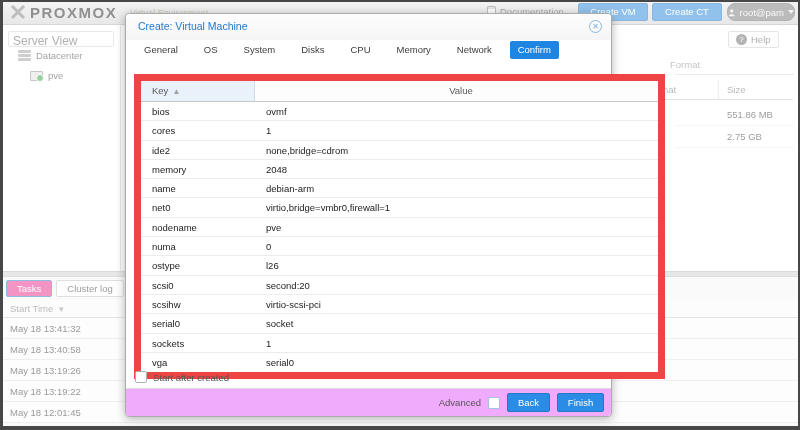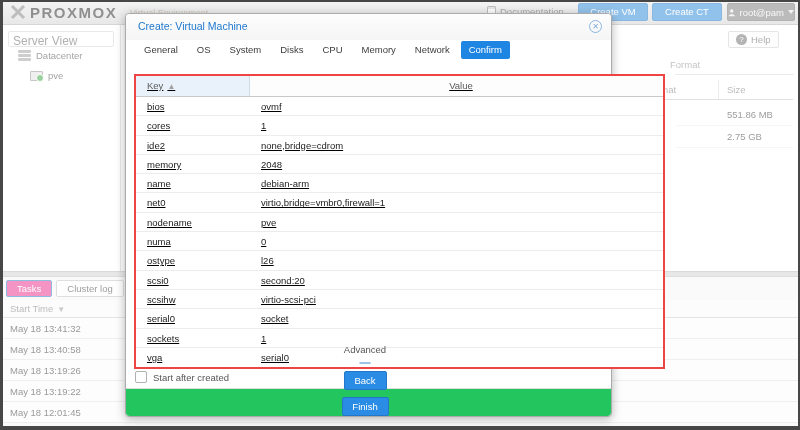--- a/index.html
+++ b/index.html
@@ -17,21 +17,21 @@
   .logo-text { font-size:15px; font-weight:bold; color:#3f3f3f; letter-spacing:1.5px; }
   .env-text { position:absolute; left:130px; top:8px; font-size:9px; color:#9a8a78; opacity:.8; }
   .doc-link { position:absolute; left:487px; top:6px; font-size:9.5px; color:#666; display:flex; align-items:center; gap:4px; }
   .doc-icon { width:9px; height:11px; border:1px solid #8f8f8f; background:#fdfdfd; border-radius:1px;
               box-shadow:inset 0 2px 0 #cfcfcf; }
   .btn-blue { position:absolute; top:3px; height:18px; border:1px solid #3583c9; border-radius:2px;
               background:#4296dd; color:#fff; font-size:9.5px; text-align:center; line-height:16px; }
   .btn-vm { left:578px; width:70px; }
   .btn-ct { left:652px; width:70px; }
   .btn-user { position:absolute; left:727px; top:3px; width:68px; height:18px; background:#8a8a8a;
-              border:1px solid #7a7a7a; border-radius:2px; color:#f4f4f4; font-size:9.5px;
+              border:1px solid #7a7a7a; border-radius:8px; color:#f4f4f4; font-size:9.5px;
               display:flex; align-items:center; justify-content:center; gap:4px; }
   .caret { width:0; height:0; border-left:3px solid transparent; border-right:3px solid transparent; border-top:4px solid #e8e8e8; }
 
   .sidebar { position:absolute; left:0; top:25px; width:121px; height:246px; background:#fff; border-right:1px solid #d8d8d8; }
   .server-view { position:absolute; left:8px; top:6px; width:106px; height:16px; border:1px solid #dadada;
                  border-radius:2px; font-size:12px; color:#777; padding:2px 4px; background:#fff; }
   .tree-item { position:absolute; display:flex; align-items:center; gap:5px; font-size:9.5px; color:#5f5f5f; }
   .ti-dc { left:18px; top:25px; }
   .ti-pve { left:30px; top:45px; }
   .dc-icon { width:13px; height:11px; display:flex; flex-direction:column; justify-content:space-between; }
@@ -70,41 +70,41 @@
               border-bottom:1px solid #e3e3e3; background:#fbfbfb; }
 
   
   .modal { position:absolute; left:125px; top:13px; width:487px; height:404px; background:#fff;
            border:1px solid #ababab; border-radius:4px; box-shadow:0 2px 10px rgba(90,90,90,.45); z-index:10; }
   .modal-header { position:absolute; left:0; top:0; width:100%; height:26px;
                   background:linear-gradient(#fdfdfd,#f5f5f5); border-radius:4px 4px 0 0; }
   .modal-title { position:absolute; left:12px; top:6px; font-size:10.5px; color:#1f78cf; }
   .close-icon { position:absolute; right:9px; top:6px; width:13px; height:13px; border:1px solid #8ab6e3;
                 border-radius:50%; color:#7dade0; font-size:8px; line-height:11px; text-align:center; }
-  .modal-tabs { position:absolute; left:10px; top:27px; display:flex; gap:3px; }
+  .modal-tabs { position:absolute; left:10px; top:27px; display:flex; gap:10px; }
   .mtab { font-size:9.5px; color:#3c3c3c; padding:4px 8px; border-radius:2px; line-height:1; }
   .mtab.active { background:#1e86e2; color:#fff; }
 
-  .kv-table { position:absolute; left:8px; top:60px; width:531px; border:2px solid #ef4444; background:#fff;text-decoration:underline; }
+  .kv-table { position:absolute; left:8px; top:60px; width:531px; border:7px solid #ef4444; background:#fff; }
   .kv-head { display:flex; height:21px; border-bottom:1px solid #c9c9c9; font-size:9.5px; color:#5a5a5a; }
   .kv-key-h { width:114px; background:#e9f2fa; border-right:1px solid #cfdce6; line-height:20px; padding-left:11px; }
   .kv-val-h { flex:1; background:#fdfdfd; line-height:20px; padding-left:9px;text-align:center; }
   .kvrow { display:flex; height:19.3px; border-bottom:1px solid #ececec; font-size:9.5px; color:#222; }
   .kvrow:last-child { border-bottom:none; }
   .kvk { width:115px; line-height:19px; padding-left:11px; }
   .kvv { flex:1; line-height:19px; padding-left:10px; }
 
   .start-row { position:absolute; left:9px; top:357px; display:flex; align-items:center; gap:6px; }
   .cb { width:12px; height:12px; background:#fff; border:1px solid #b0b0b0; border-radius:2px; }
   .cb-adv { border-color:#9fc3e2; }
   .start-label { font-size:9.5px; color:#555; }
 
-  .modal-footer { position:absolute; left:0; bottom:0; width:100%; height:28px; background:#22c55e;
+  .modal-footer { position:absolute; left:0; bottom:0; width:100%; height:28px; background:#f0abfc;
                   border-top:1px solid #dcdcdc; border-radius:0 0 4px 4px;
-                  display:flex; align-items:center; justify-content:flex-end; gap:7px; padding-right:7px;flex-direction:column; }
+                  display:flex; align-items:center; justify-content:flex-end; gap:7px; padding-right:7px; }
   .adv-label { font-size:9.5px; color:#555; }
   .fbtn { height:19px; border:1px solid #2277c8; border-radius:2px; background:#2a8ce4; color:#fff;
           font-size:9.5px; line-height:17px; text-align:center; }
   .fbtn-back { width:43px; }
   .fbtn-finish { width:47px; }
 </style>
 </head>
 <body>
 
 <div class="screen">

